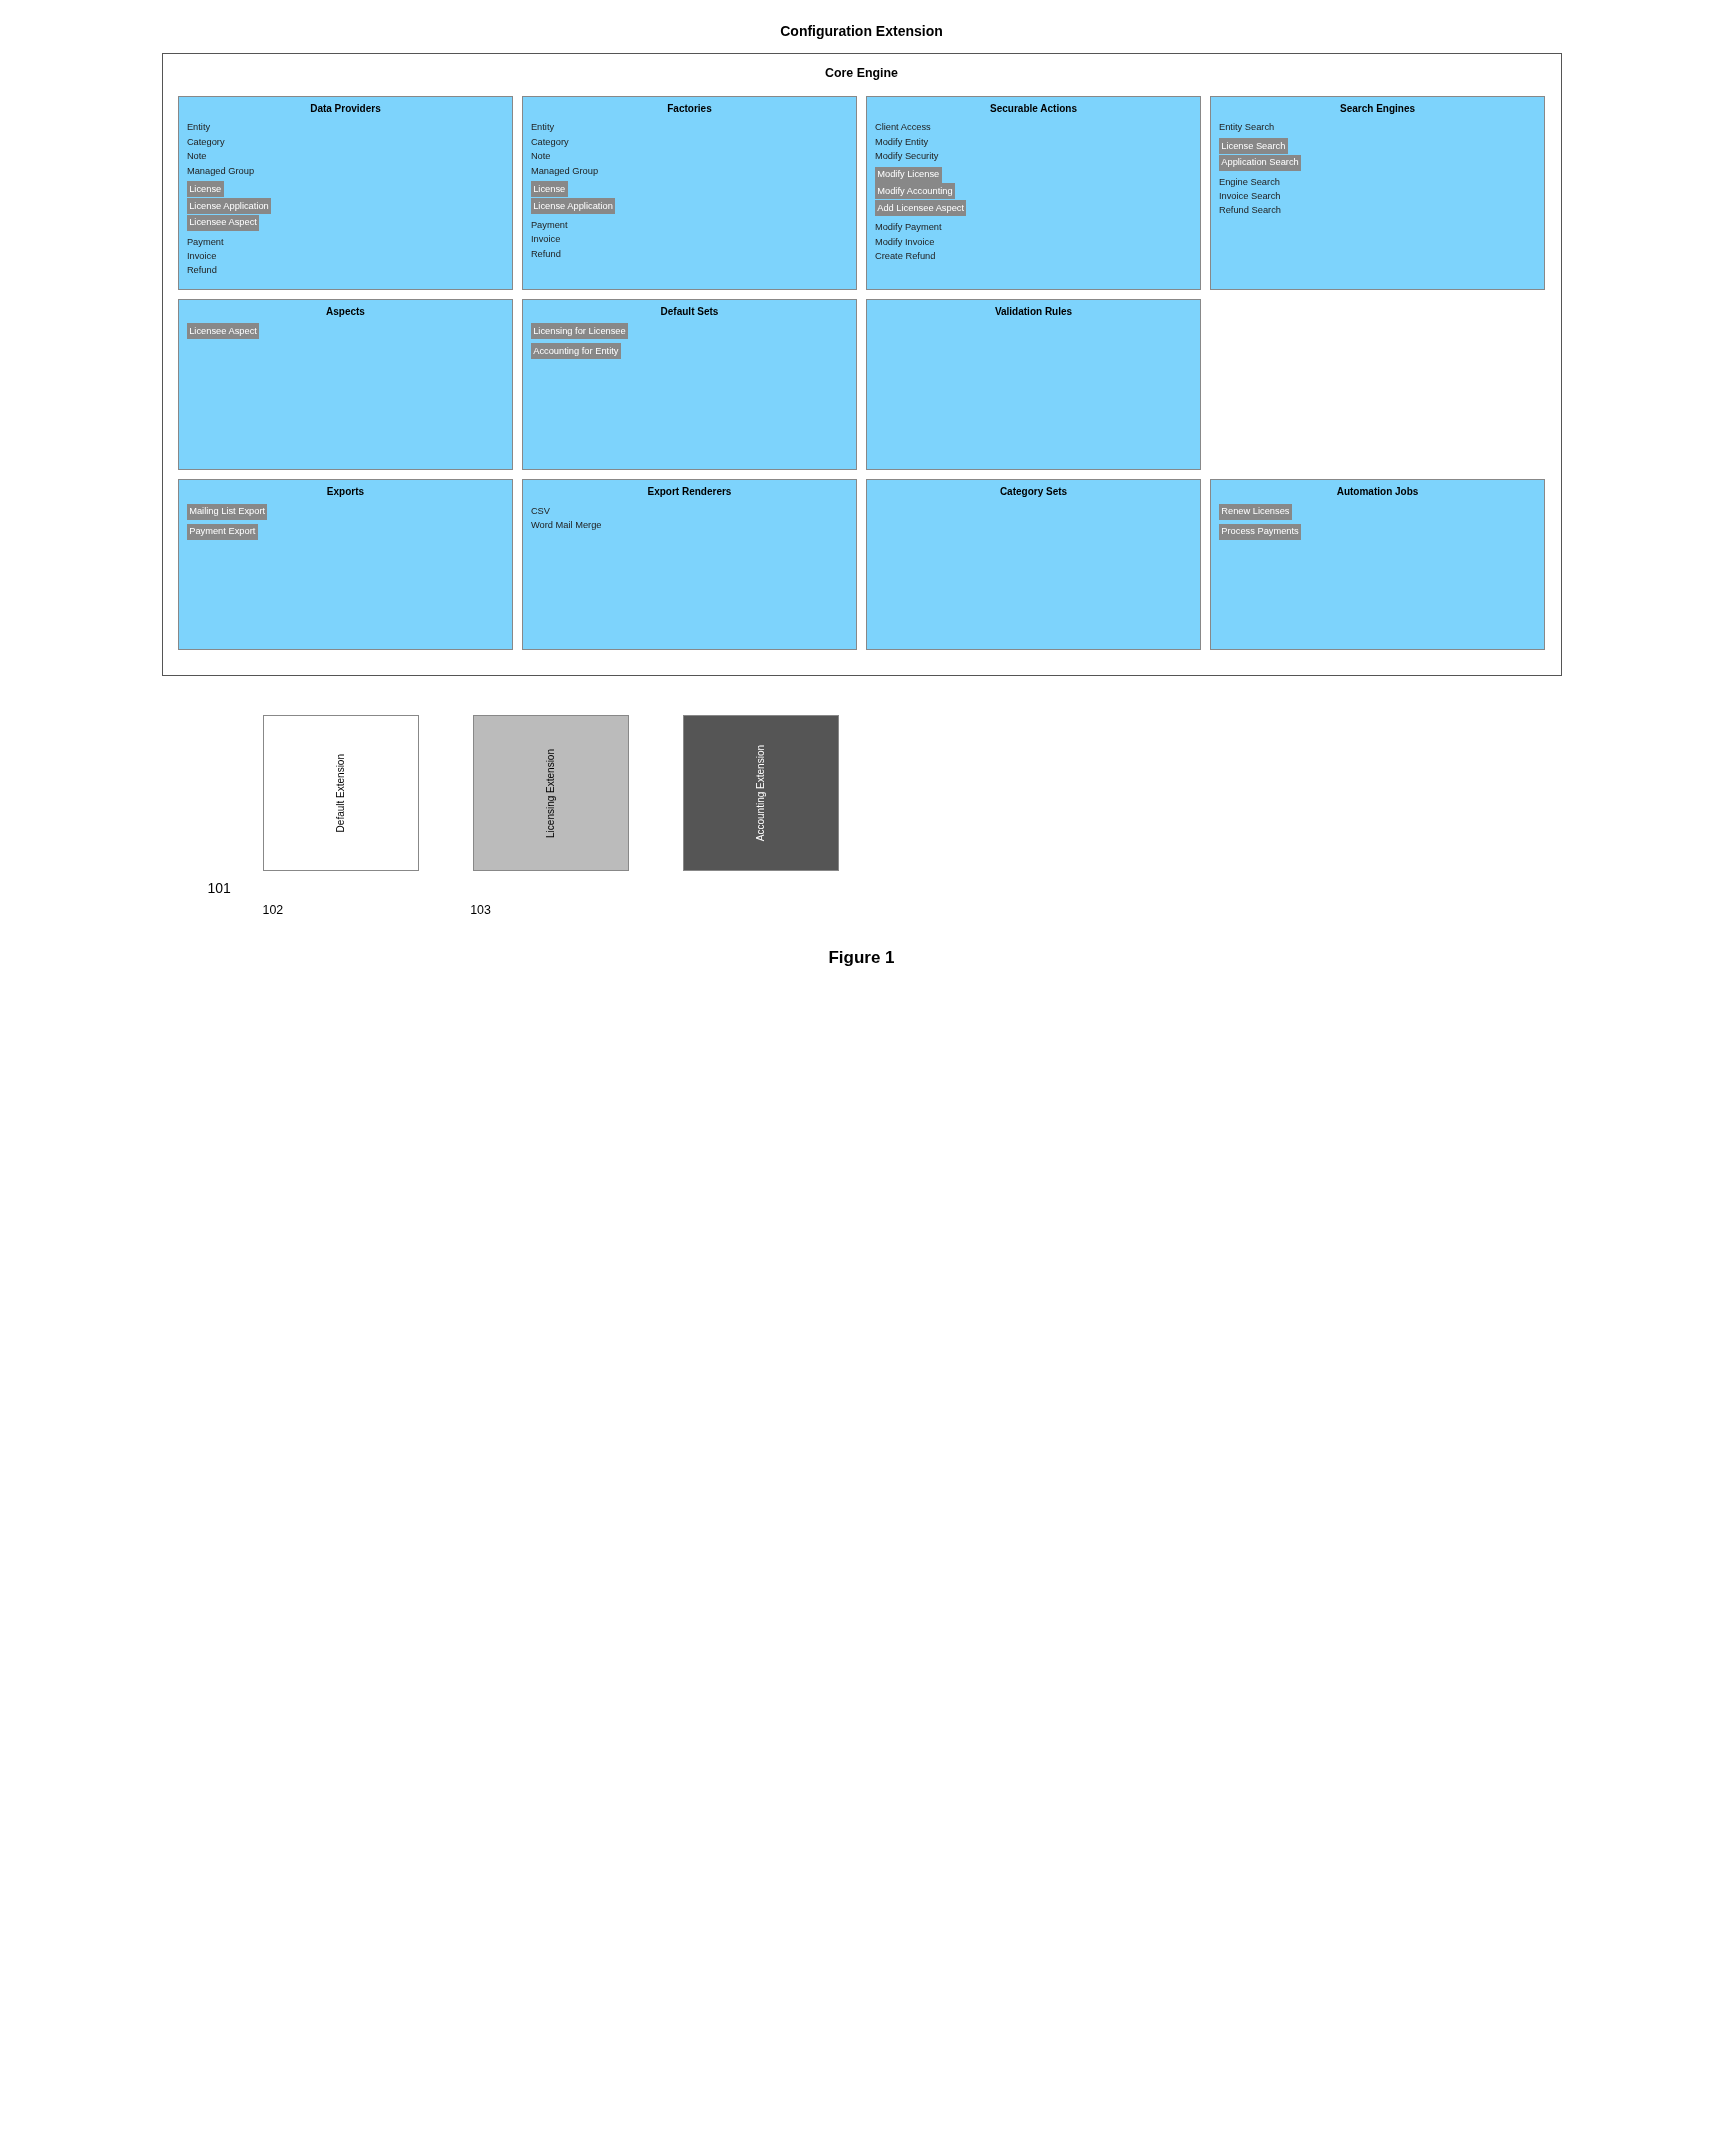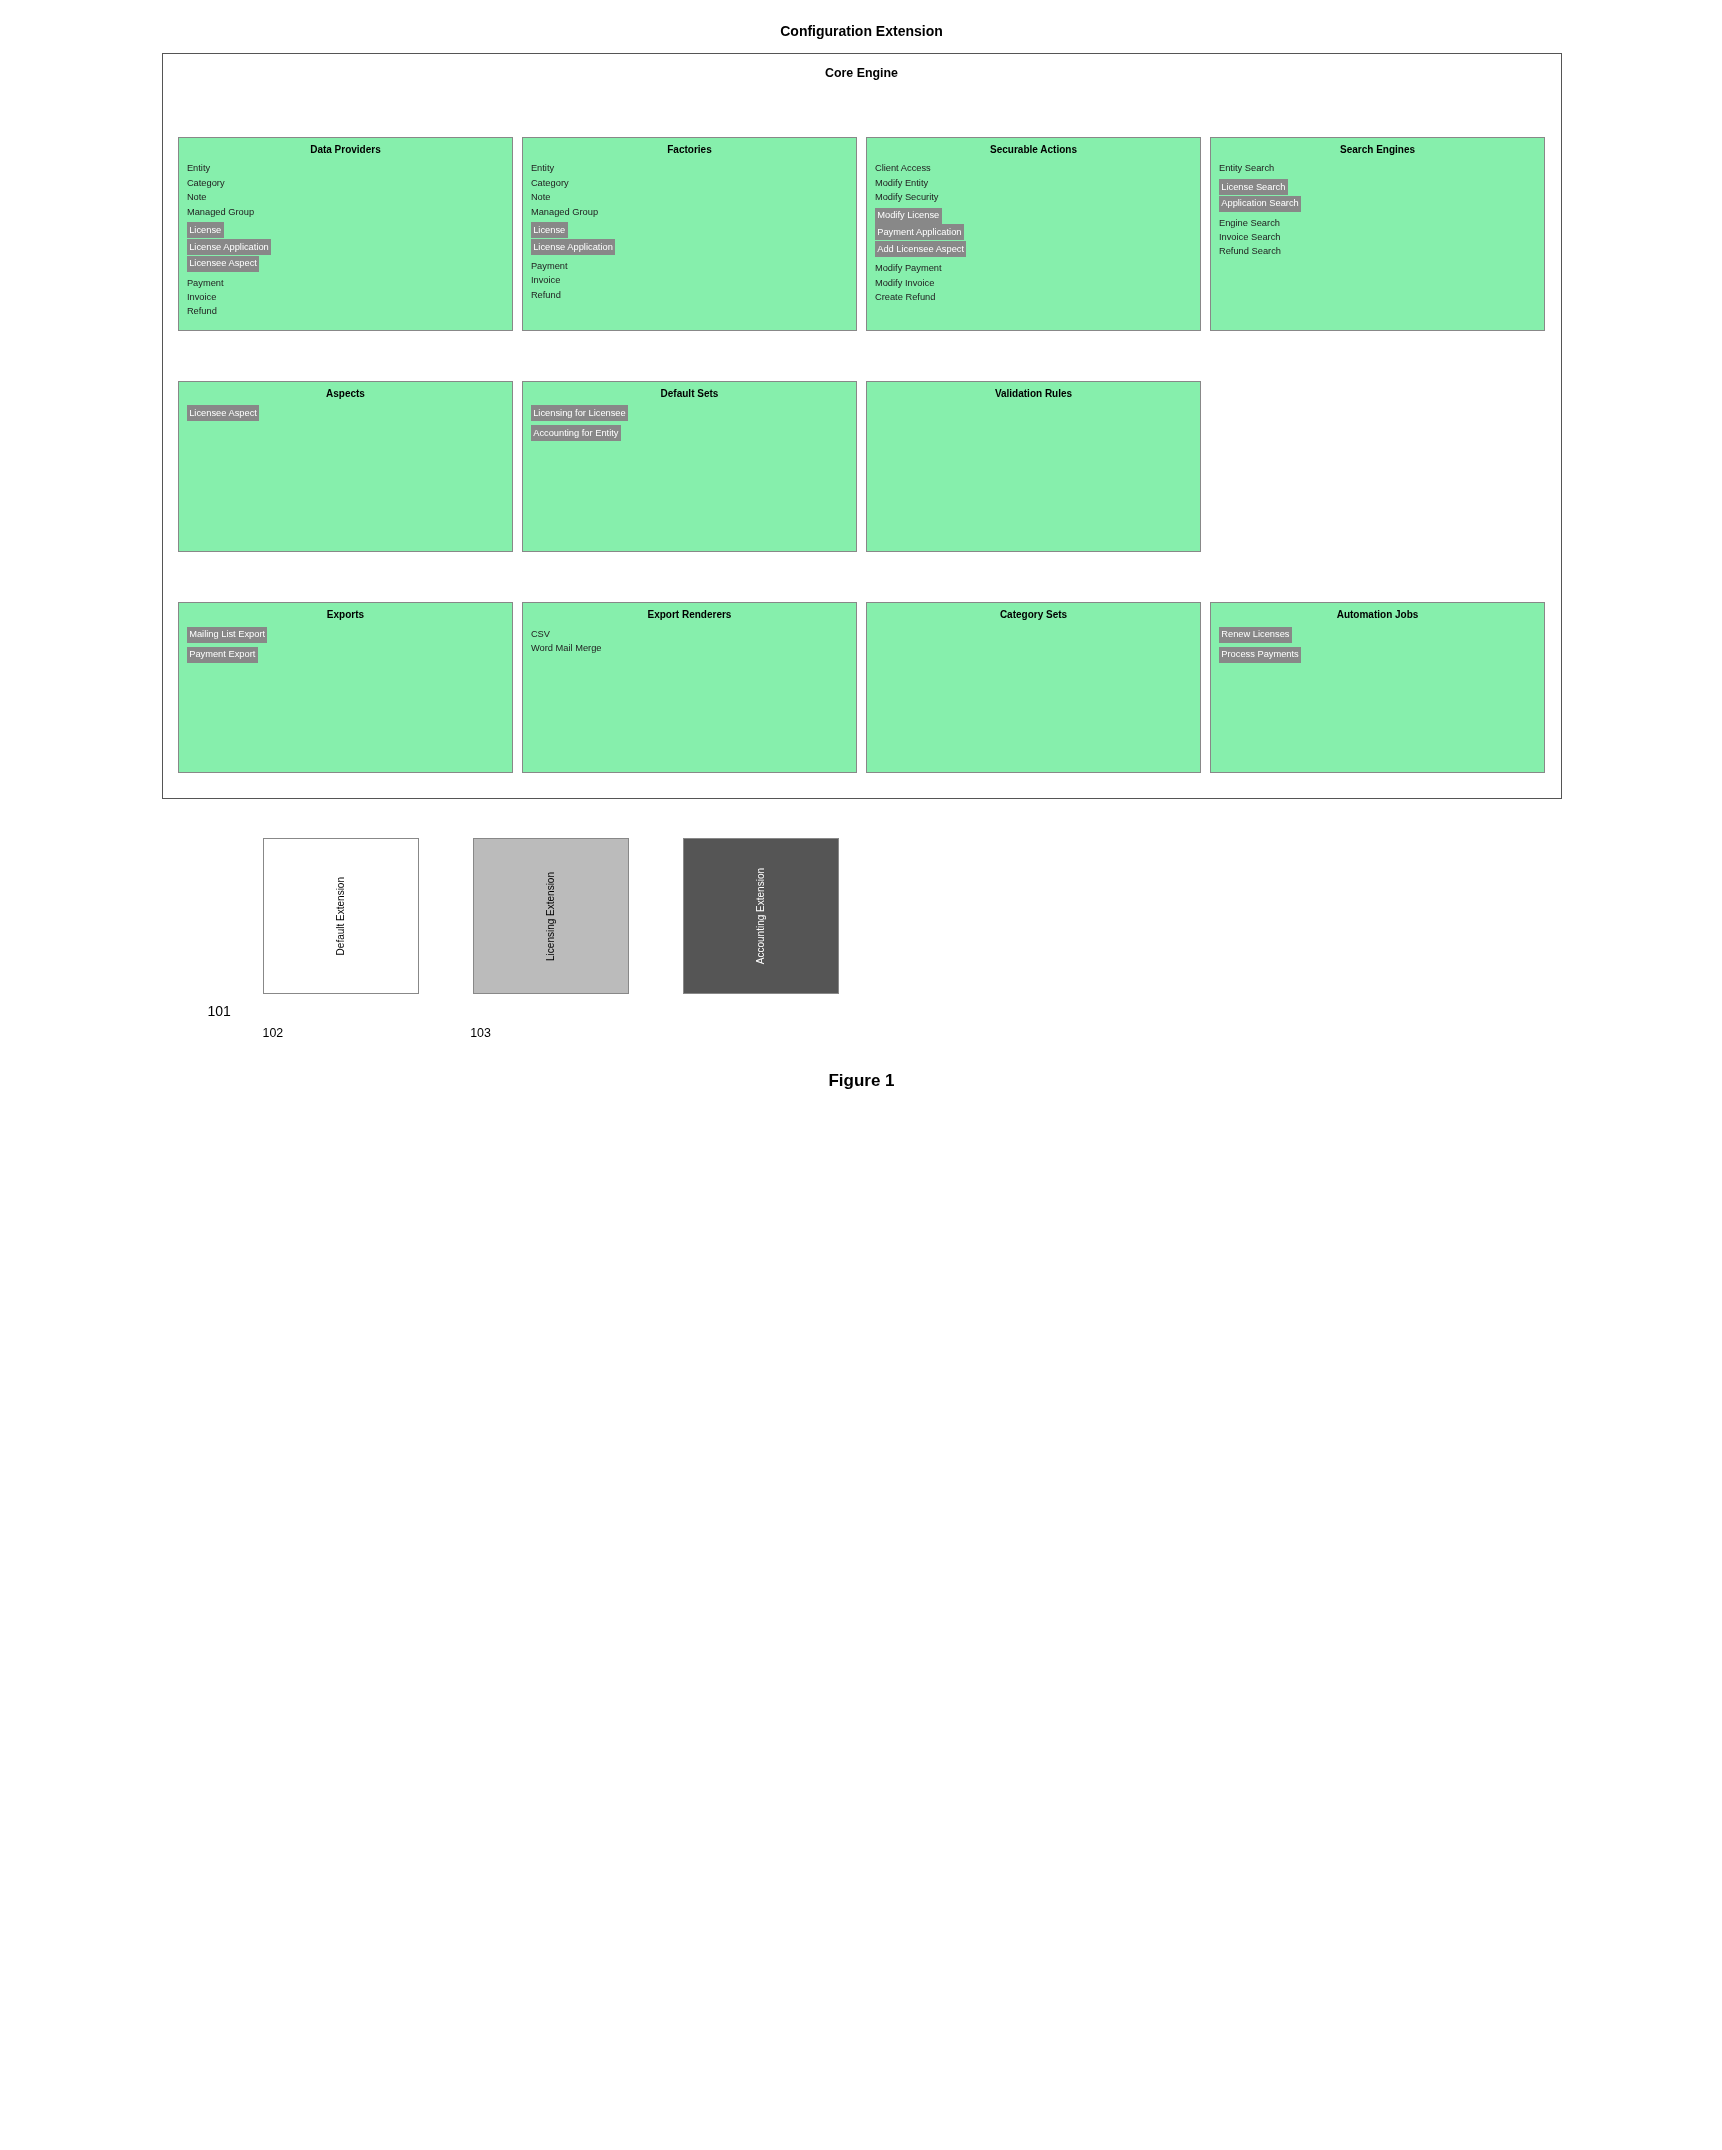--- a/index.html
+++ b/index.html
@@ -40,23 +40,22 @@
     .grid-section {
       display: grid;
       grid-template-columns: repeat(4, 1fr);
       gap: 9.3px;
       margin-bottom: 9.3px;
     }
 
     .cell {
       border: 0.8px solid #888;
       padding: 6.2px 7.8px 7.8px;
-      background: #86efac;
+      background: #7dd3fc;
       min-height: 171px;
-      margin-top: 41px;
     }
 
     .cell-title {
       font-weight: bold;
       text-align: center;
       margin-bottom: 6.2px;
       font-size: 10px;
     }
 
     .item {
@@ -103,21 +102,21 @@
       </div>
       <div class="cell">
         <div class="cell-title">Factories</div>
         <div class="item-group"><span class="item">Entity</span><br><span class="item">Category</span><br><span class="item">Note</span><br><span class="item">Managed Group</span><br></div>
         <div class="item-group"><span class="item-highlight">License</span><br><span class="item-highlight">License Application</span><br></div>
         <div class="item-group"><span class="item">Payment</span><br><span class="item">Invoice</span><br><span class="item">Refund</span><br></div>
       </div>
       <div class="cell">
         <div class="cell-title">Securable Actions</div>
         <div class="item-group"><span class="item">Client Access</span><br><span class="item">Modify Entity</span><br><span class="item">Modify Security</span><br></div>
-        <div class="item-group"><span class="item-highlight">Modify License</span><br><span class="item-highlight">Payment Application</span><br><span class="item-highlight">Add Licensee Aspect</span><br></div>
+        <div class="item-group"><span class="item-highlight">Modify License</span><br><span class="item-highlight">Modify Accounting</span><br><span class="item-highlight">Add Licensee Aspect</span><br></div>
         <div class="item-group"><span class="item">Modify Payment</span><br><span class="item">Modify Invoice</span><br><span class="item">Create Refund</span><br></div>
       </div>
       <div class="cell">
         <div class="cell-title">Search Engines</div>
         <div class="item-group"><span class="item">Entity Search</span><br></div>
         <div class="item-group"><span class="item-highlight">License Search</span><br><span class="item-highlight">Application Search</span><br></div>
         <div class="item-group"><span class="item">Engine Search</span><br><span class="item">Invoice Search</span><br><span class="item">Refund Search</span><br></div>
       </div>
     </div>
 

